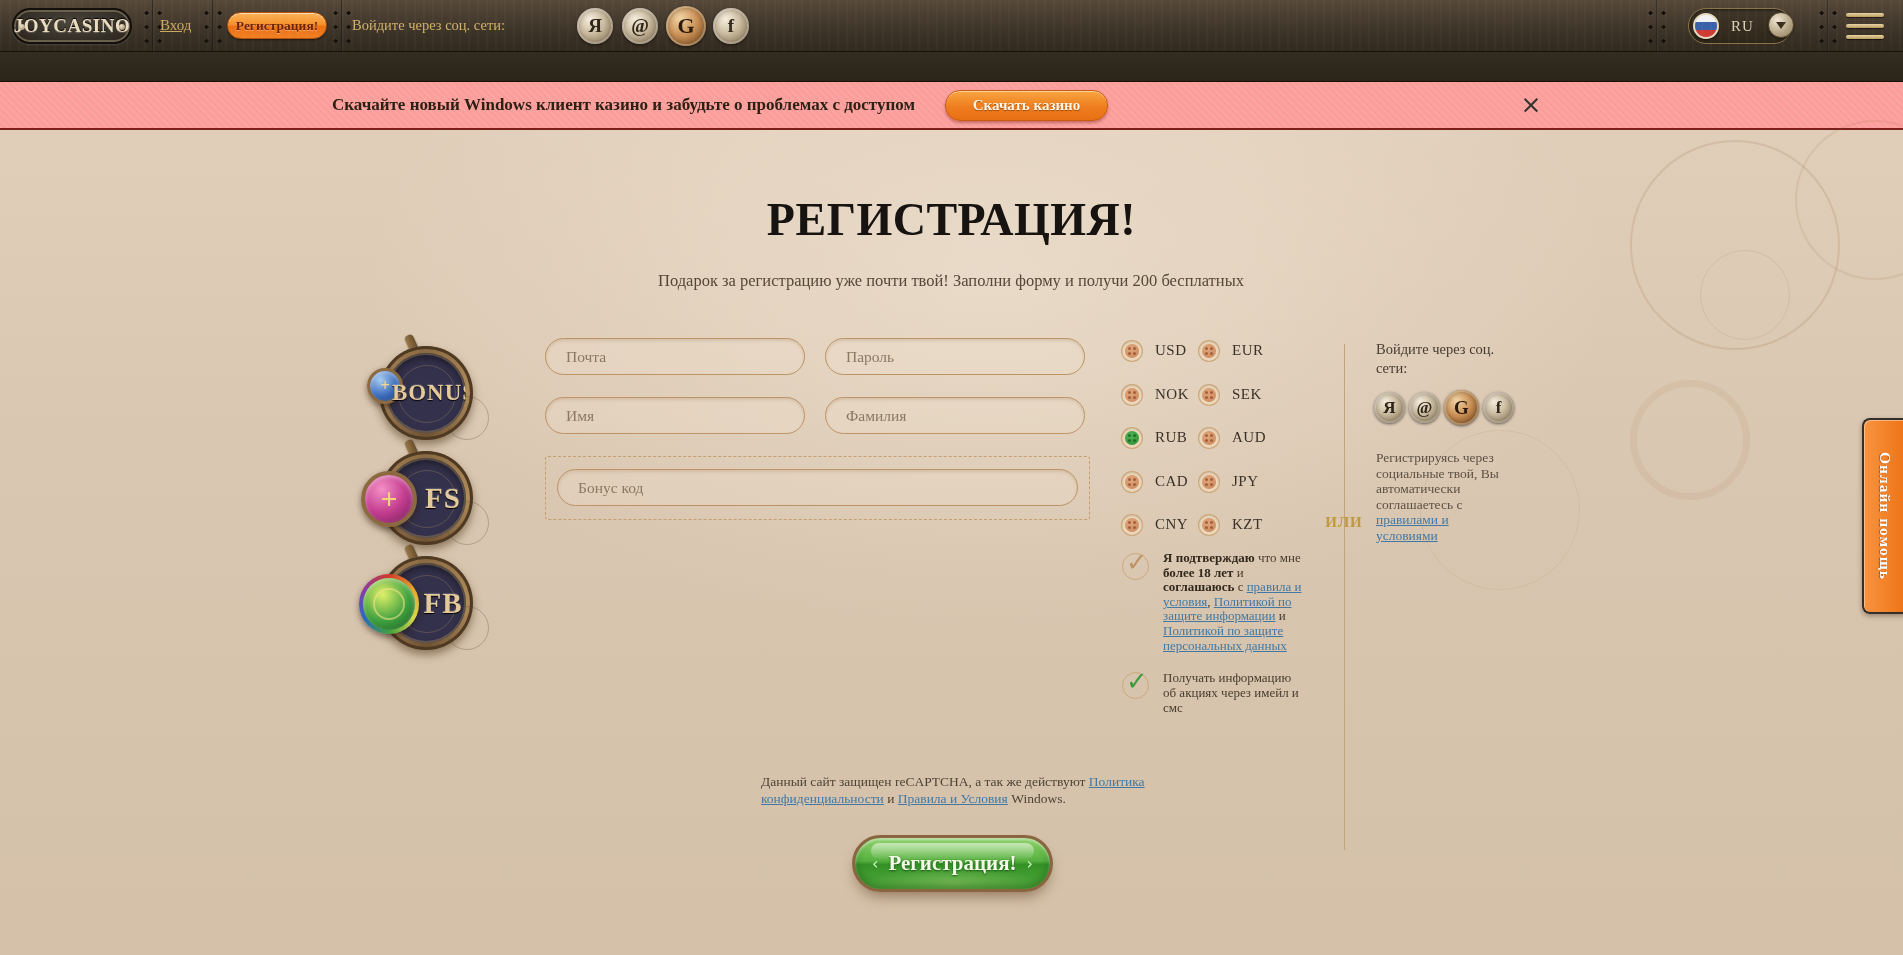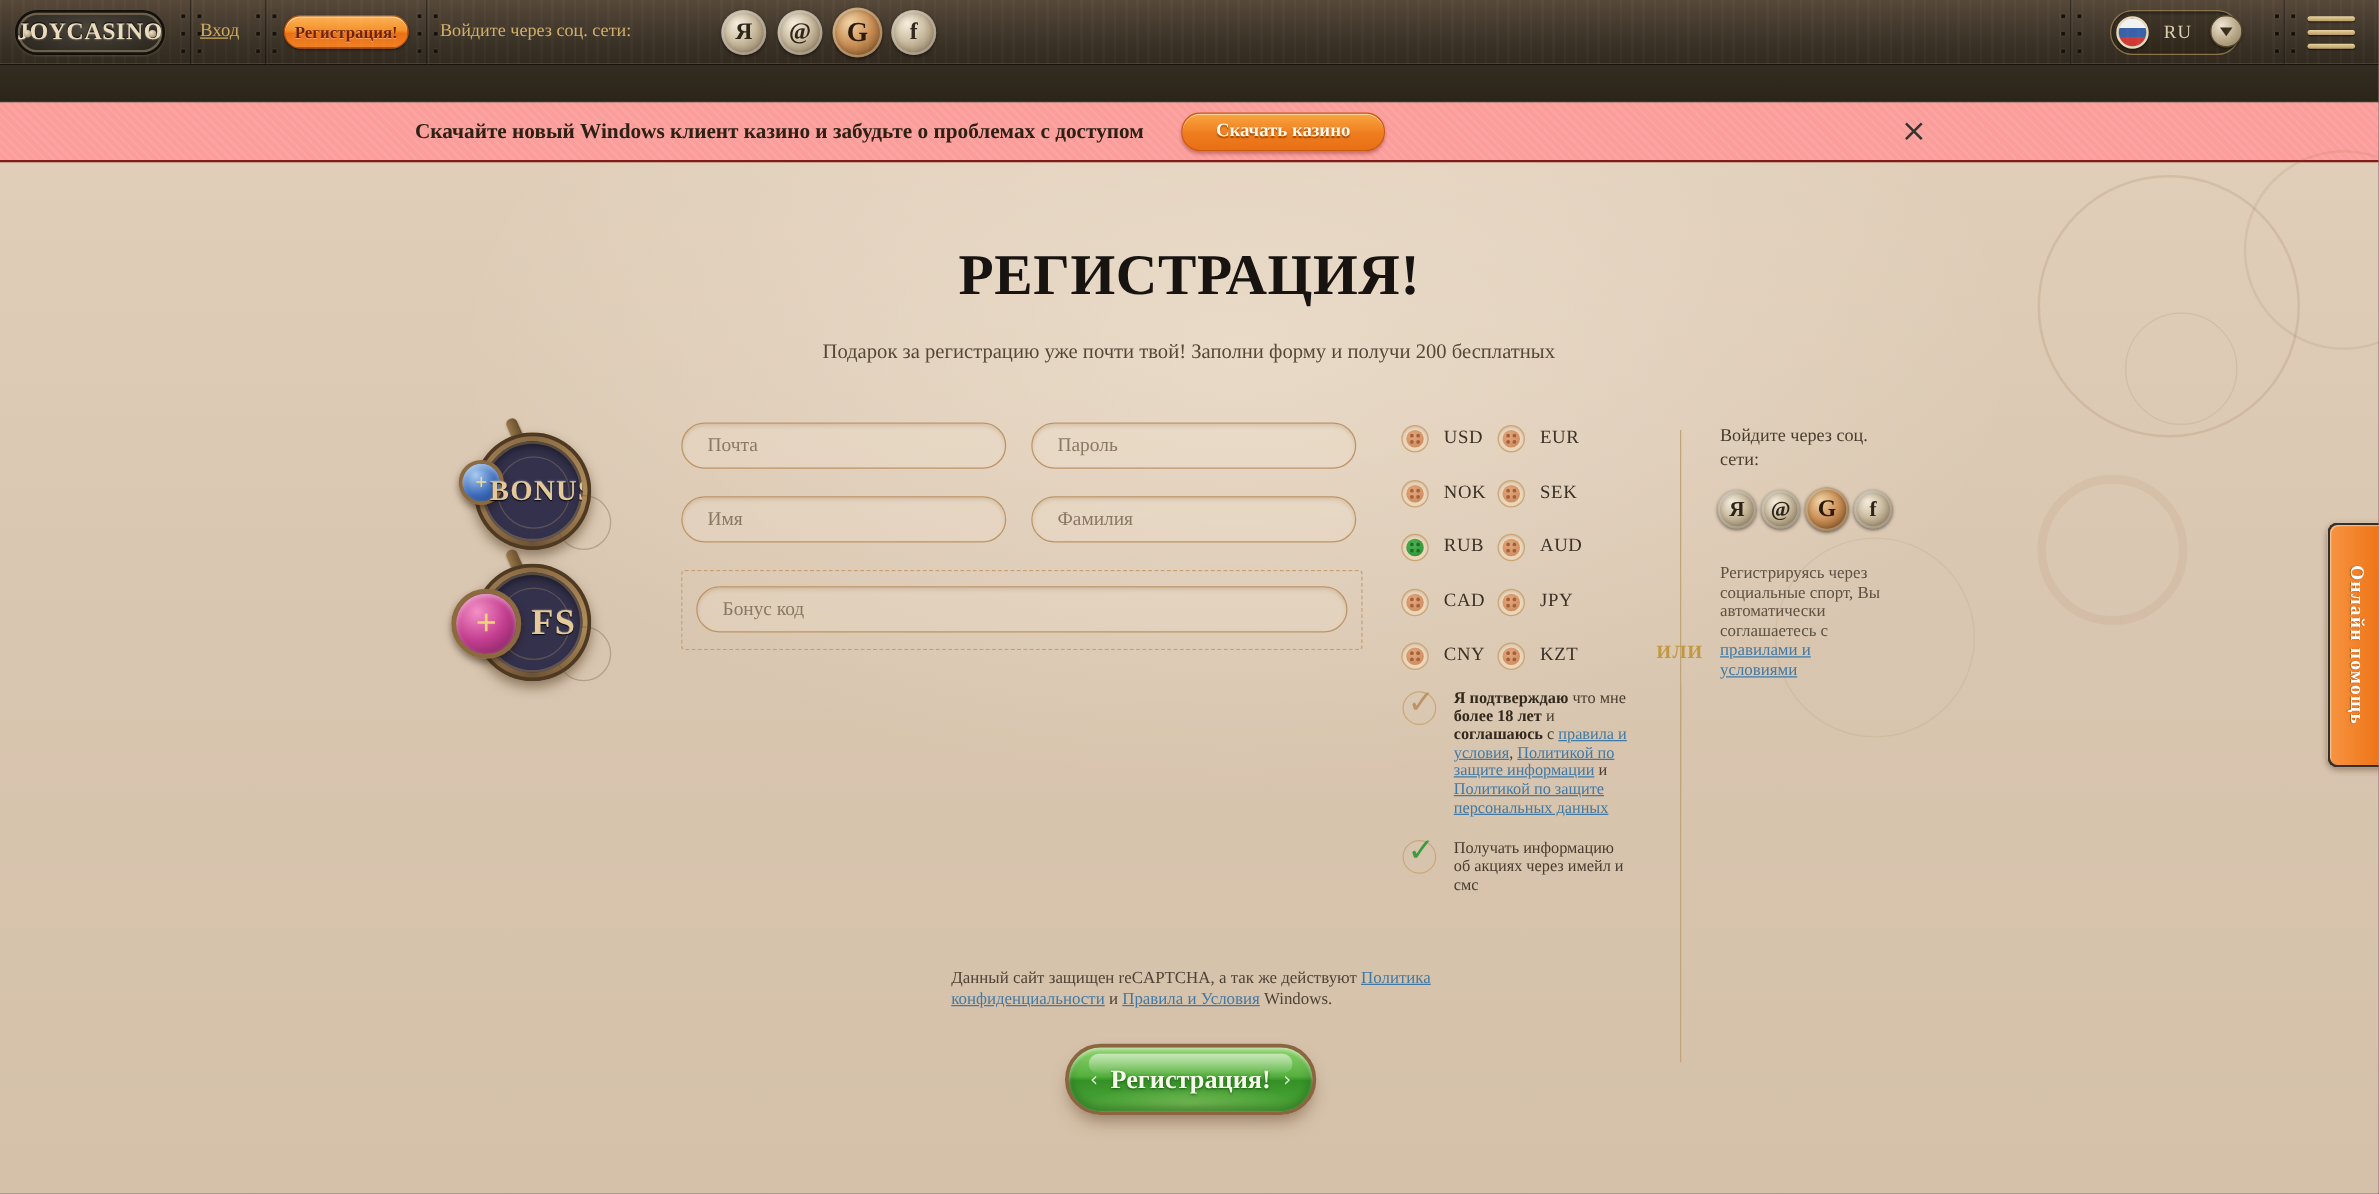--- a/index.html
+++ b/index.html
@@ -323,20 +323,29 @@
     </div>
     <div class="badge b2">
       <div class="arm"></div>
       <div class="ring"></div>
       <div class="wire"></div>
       <div class="face">
         <span class="label">FS</span>
       </div>
       <div class="orb">+</div>
     </div>
+    <div class="badge b3">
+      <div class="arm"></div>
+      <div class="ring"></div>
+      <div class="wire"></div>
+      <div class="face">
+        <span class="label">FB</span>
+      </div>
+      <div class="orb"></div>
+    </div>
 
     <input class="pill-input fld-email" placeholder="Почта" style="">
     <input class="pill-input fld-pass" type="password" placeholder="Пароль" style="">
     <input class="pill-input fld-first" placeholder="Имя" style="">
     <input class="pill-input fld-last" placeholder="Фамилия" style="">
     <div class="bonus-box"></div>
     <input class="pill-input fld-bonus" placeholder="Бонус код" style="">
 
     <div class="currency-grid">
       <div class="cur">
@@ -402,21 +411,21 @@
       <span>сети:</span>
     </div>
     <div class="soc-icons">
       <div class="coin">Я</div>
       <div class="coin">@</div>
       <div class="coin bronze">G</div>
       <div class="coin">f</div>
     </div>
     <div class="soc-note">
       <span>Регистрируясь через</span>
-      <span>социальные спорт, Вы</span>
+      <span>социальные твой, Вы</span>
       <span>автоматически</span>
       <span>соглашаетесь с</span>
       <a class="lnk">правилами и условиями</a>
     </div>
 
     <div class="recaptcha">
       <span>Данный сайт защищен reCAPTCHA, а так же действуют </span><a class="lnk">Политика конфиденциальности</a><span> и </span><a class="lnk">Правила и Условия</a><span> Windows.</span>
     </div>
 
     <div class="submit-btn">

